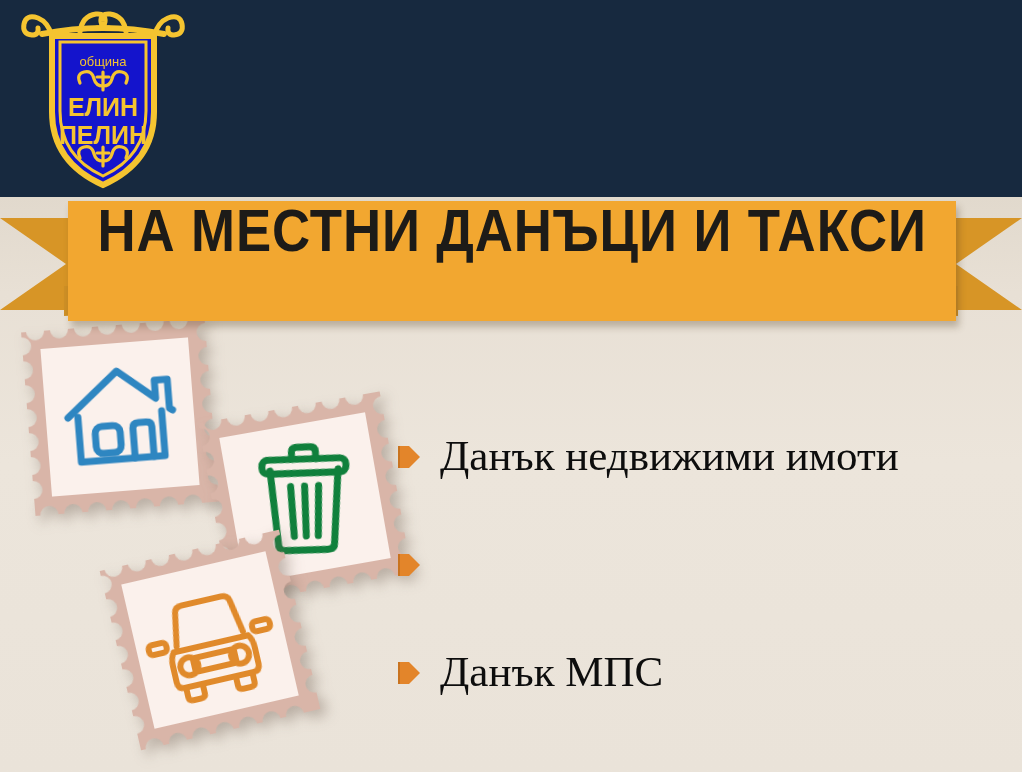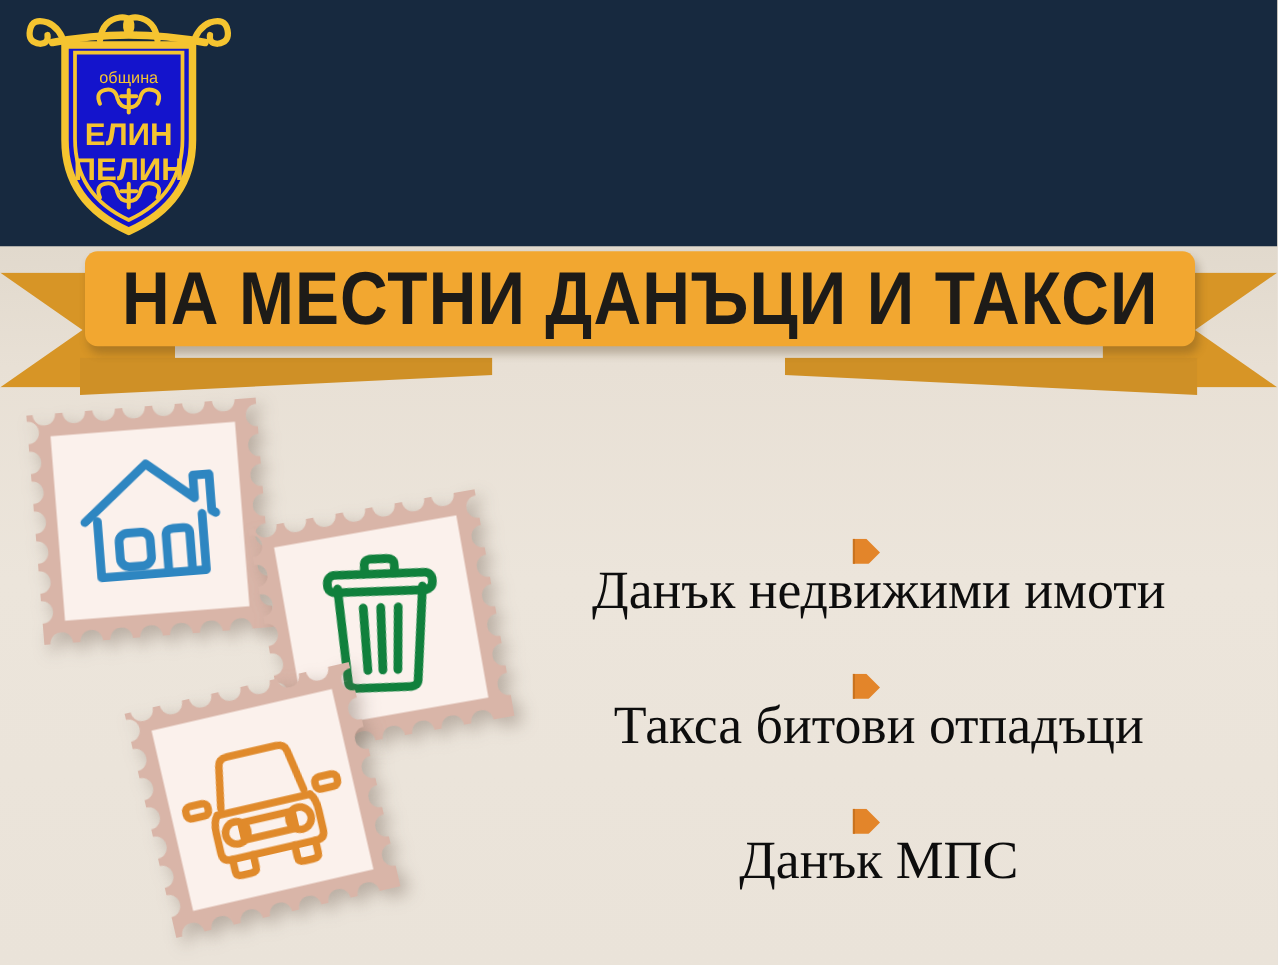--- a/index.html
+++ b/index.html
@@ -59,24 +59,24 @@
   .ribbon-tail.right{
     right:0;
     clip-path:polygon(0 0, 140px 0, 74px 46px, 140px 92px, 0 92px);
   }
   .ribbon-fold{
     position:absolute;top:90px;height:30px;background:#cf9026;
   }
   .ribbon-fold.left{left:64px;width:330px;clip-path:polygon(0 0,330px 0,330px 14px,0 30px);}
   .ribbon-fold.right{right:64px;width:330px;clip-path:polygon(0 0,330px 0,330px 30px,0 14px);}
   .ribbon-band{
-    position:absolute;left:68px;top:5px;width:888px;height:76px;
+    position:absolute;left:68px;top:5px;width:888px;height:120px;
     background:#f2a730;
     box-shadow:3px 6px 7px rgba(80,60,30,.30);
-    display:flex;align-items:center;justify-content:center;border-radius:10px;
+    display:flex;align-items:flex-start;justify-content:center;
   }
   .ribbon-text{
     color:#1d1b18;
     font-family:"Liberation Sans", sans-serif;
     font-weight:bold;font-size:60px;line-height:1;
     letter-spacing:1px;
     transform:scaleX(0.88);
     white-space:nowrap;
   }
 
@@ -91,21 +91,21 @@
   #stamp-house{left:20px;top:317px;transform:rotate(-4.5deg);}
   #stamp-waste{left:205px;top:398px;transform:rotate(-10deg);}
   #stamp-vehicle{left:110px;top:540px;transform:rotate(-13deg);}
 
   
   .list{
     position:absolute;left:398px;top:425px;width:610px;z-index:4;
   }
   .list-item{
     display:flex;align-items:center;
-    height:60px;margin-bottom:48px;flex-direction:column;
+    height:60px;margin-bottom:48px;
   }
   .bullet{
     width:22px;height:26px;flex:0 0 22px;margin-right:18px;margin-top:4px;
     background:#e3852a;
     clip-path:polygon(0 2px, 11px 2px, 22px 13px, 11px 24px, 0 24px);
     border-left:2px solid #c9731f;
   }
   .list-label{
     font-family:"Liberation Serif", serif;
     font-size:43px;line-height:1;color:#0d0d0d;
@@ -324,21 +324,20 @@
 
   <div class="list">
 
     <div class="list-item">
       <span class="bullet"></span>
       <span class="list-label">Данък недвижими имоти</span>
     </div>
 
     <div class="list-item">
       <span class="bullet"></span>
-      <span class="list-label">Такса битови отпадъци</span>
     </div>
 
     <div class="list-item">
       <span class="bullet"></span>
       <span class="list-label">Данък МПС</span>
     </div>
 
   </div>
 
 </div>

